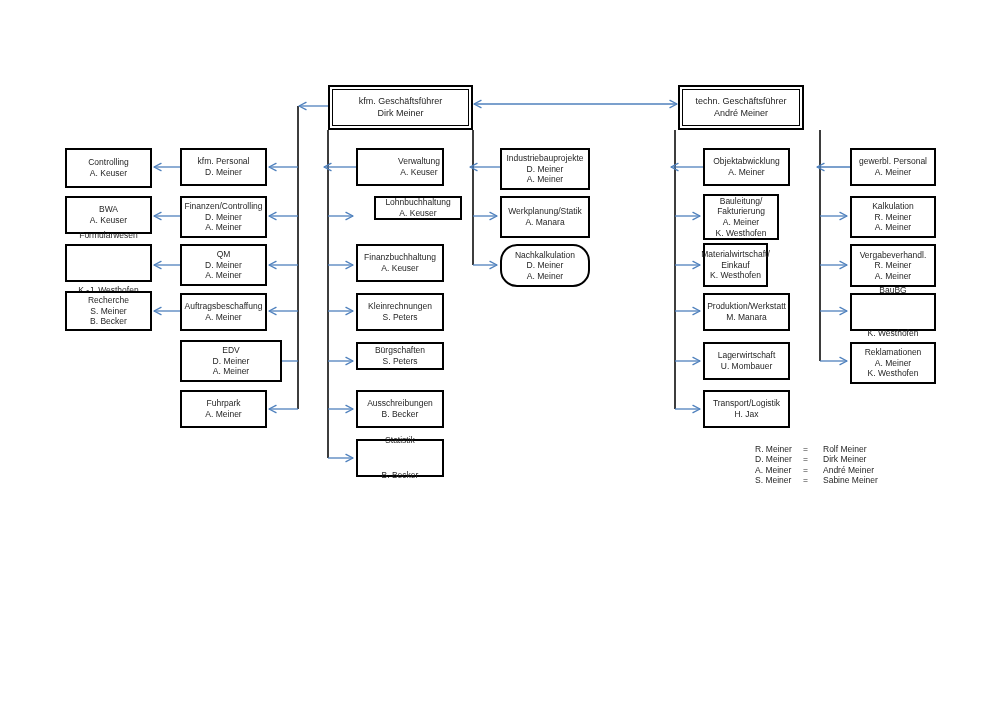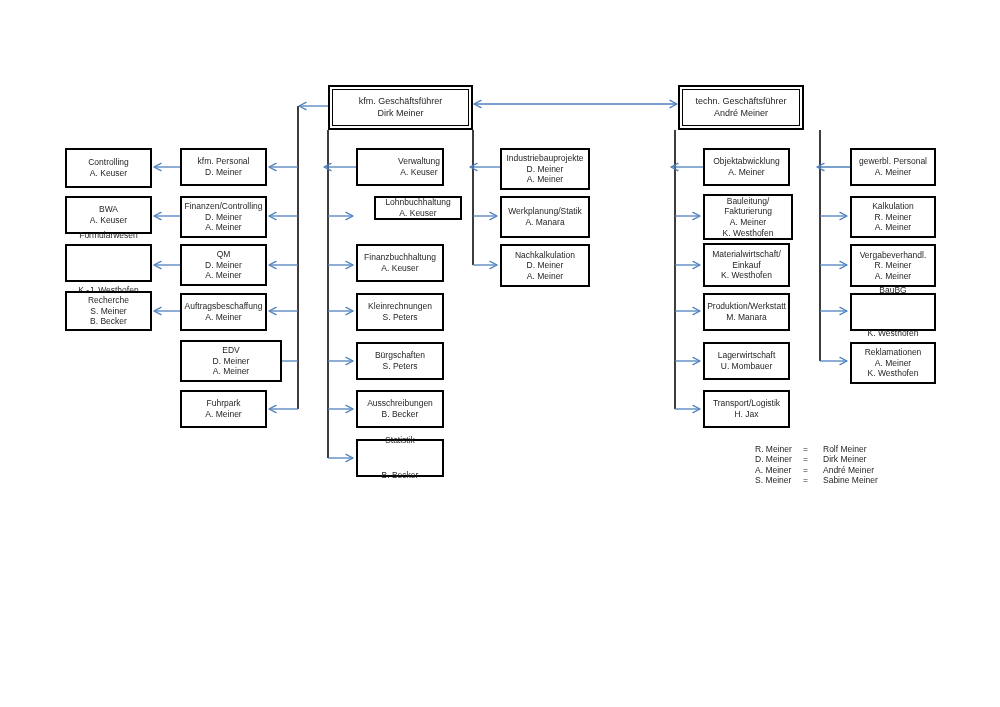--- a/index.html
+++ b/index.html
@@ -181,57 +181,57 @@
         <div class="box-line">A. Keuser</div>
       </div>
       <div class="org-box" style="left: 356px; top: 244px; width: 88px; height: 38px;">
         <div class="box-line">Finanzbuchhaltung</div>
         <div class="box-line">A. Keuser</div>
       </div>
       <div class="org-box" style="left: 356px; top: 293px; width: 88px; height: 38px;">
         <div class="box-line">Kleinrechnungen</div>
         <div class="box-line">S. Peters</div>
       </div>
-      <div class="org-box" style="left: 356px; top: 342px; width: 88px; height: 38px;">
+      <div class="org-box" style="left: 356px; top: 342px; width: 88px; height: 28px;">
         <div class="box-line">Bürgschaften</div>
         <div class="box-line">S. Peters</div>
       </div>
       <div class="org-box" style="left: 356px; top: 390px; width: 88px; height: 38px;">
         <div class="box-line">Ausschreibungen</div>
         <div class="box-line">B. Becker</div>
       </div>
       <div class="org-box" style="left: 356px; top: 439px; width: 88px; height: 38px; gap: 24px;">
         <div class="box-line">Statistik</div>
         <div class="box-line">B. Becker</div>
       </div>
       <div class="org-box" style="left: 500px; top: 148px; width: 90px; height: 42px;">
         <div class="box-line">Industriebauprojekte</div>
         <div class="box-line">D. Meiner</div>
         <div class="box-line">A. Meiner</div>
       </div>
       <div class="org-box" style="left: 500px; top: 196px; width: 90px; height: 42px;">
         <div class="box-line">Werkplanung/Statik</div>
         <div class="box-line">A. Manara</div>
       </div>
-      <div class="org-box" style="left: 500px; top: 244px; width: 90px; height: 43px;">
+      <div class="org-box" style="left: 500px; top: 244px; width: 90px; height: 43px; border-radius: 17px;">
         <div class="box-line">Nachkalkulation</div>
         <div class="box-line">D. Meiner</div>
         <div class="box-line">A. Meiner</div>
       </div>
       <div class="org-box" style="left: 703px; top: 148px; width: 87px; height: 38px;">
         <div class="box-line">Objektabwicklung</div>
         <div class="box-line">A. Meiner</div>
       </div>
-      <div class="org-box" style="left: 703px; top: 194px; width: 90px; height: 46px;">
+      <div class="org-box" style="left: 703px; top: 194px; width: 76px; height: 46px;">
         <div class="box-line">Bauleitung/</div>
         <div class="box-line">Fakturierung</div>
         <div class="box-line">A. Meiner</div>
         <div class="box-line">K. Westhofen</div>
       </div>
-      <div class="org-box" style="left: 703px; top: 243px; width: 87px; height: 44px;">
+      <div class="org-box" style="left: 703px; top: 243px; width: 65px; height: 44px;">
         <div class="box-line">Materialwirtschaft/</div>
         <div class="box-line">Einkauf</div>
         <div class="box-line">K. Westhofen</div>
       </div>
       <div class="org-box" style="left: 703px; top: 293px; width: 87px; height: 38px;">
         <div class="box-line">Produktion/Werkstatt</div>
         <div class="box-line">M. Manara</div>
       </div>
       <div class="org-box" style="left: 703px; top: 342px; width: 87px; height: 38px;">
         <div class="box-line">Lagerwirtschaft</div>

